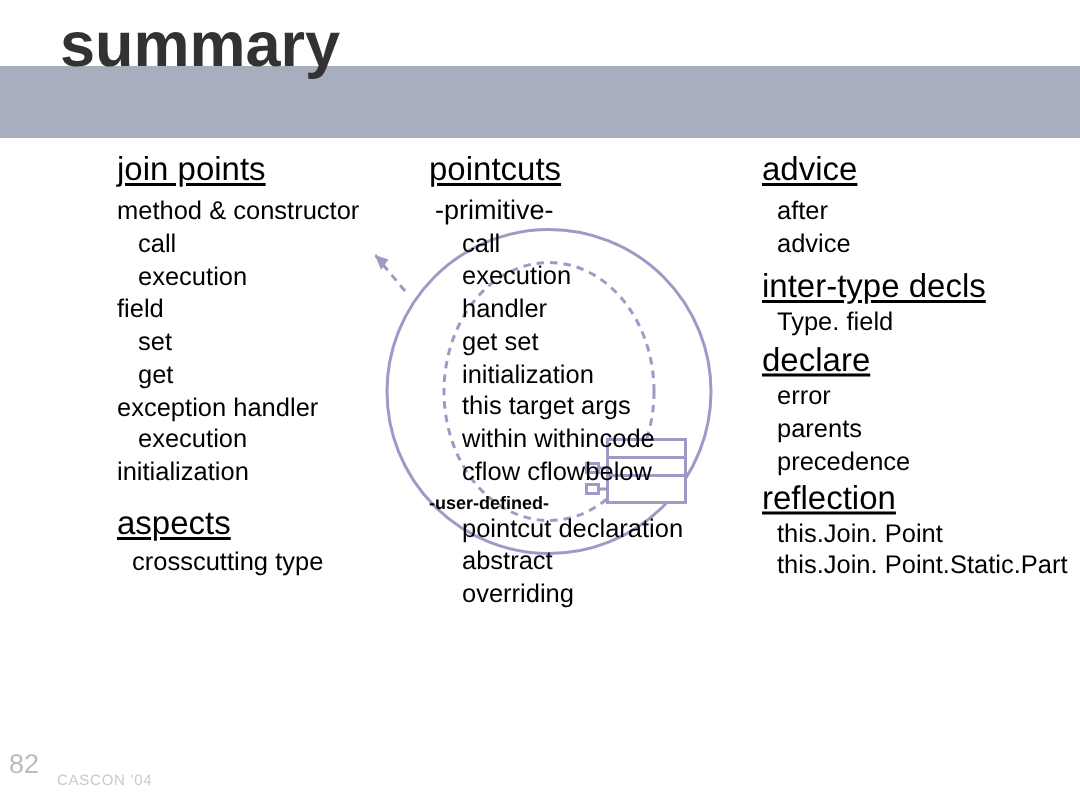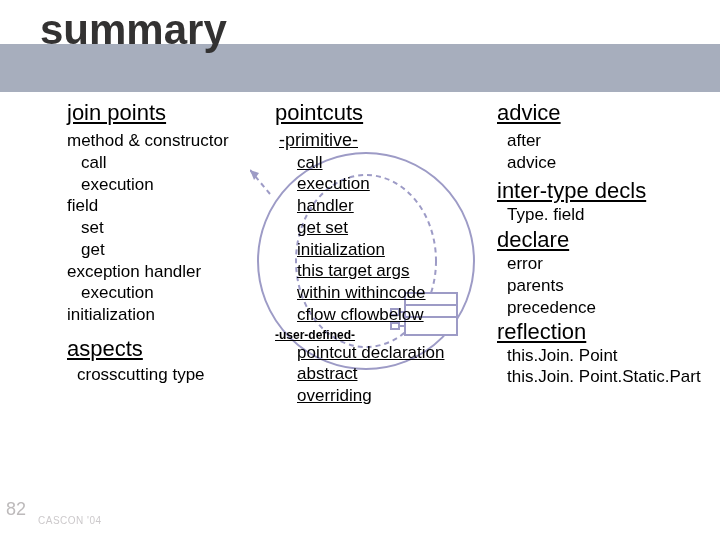--- a/index.html
+++ b/index.html
@@ -1,23 +1,23 @@
 <!DOCTYPE html>
 <html><head>
 <meta charset="utf-8">
 <style>
   * { margin: 0; padding: 0; box-sizing: border-box; }
   html, body { width: 720px; height: 540px; font-family: Arial, Helvetica, sans-serif; background: #fff; overflow: hidden; }
   .slide { width: 720px; height: 540px; position: relative; }
   .titlebar { position: absolute; left: 0; top: 44px; width: 720px; height: 48px; background: #a7aebd; }
   .title { position: absolute; left: 40px; top: 6px; font-size: 42px; font-weight: bold; color: #333232; letter-spacing: 0; }
-  .body { position: absolute; left: 5px; top: 100px; width: 600px; height: 400px; }
+  .body { position: absolute; left: 16px; top: 100px; width: 600px; height: 400px; }
   .col { position: absolute; top: 0; }
   .col1 { left: 62px; width: 195px; }
-  .col2 { left: 270px; width: 218px; text-decoration: underline; }
+  .col2 { left: 270px; width: 218px; }
   .col3 { left: 492px; width: 228px; }
   .hdr { font-size: 22px; color: #000; text-decoration: underline; font-weight: normal; margin-bottom: 4px; }
   .hdr2 { font-size: 22px; color: #000; text-decoration: underline; font-weight: normal; margin-top: 10px; margin-bottom: 2px; }
   .item-lv1 { font-size: 17px; color: #000; line-height: 1.28; }
   .item-lv2 { font-size: 17px; color: #000; line-height: 1.28; padding-left: 14px; }
   .prim { font-size: 18px; color: #000; line-height: 1.2; padding-left: 4px; }
   .userdef { font-size: 12px; font-weight: bold; color: #000; padding-left: 0; margin-top: 2px; }
   .advitem { font-size: 17px; color: #000; line-height: 1.28; padding-left: 10px; }
   .intertype { font-size: 22px; text-decoration: underline; color: #000; margin-top: 4px; margin-bottom: 0; }
   .declare { font-size: 22px; text-decoration: underline; color: #000; margin-top: 2px; margin-bottom: 0; }

